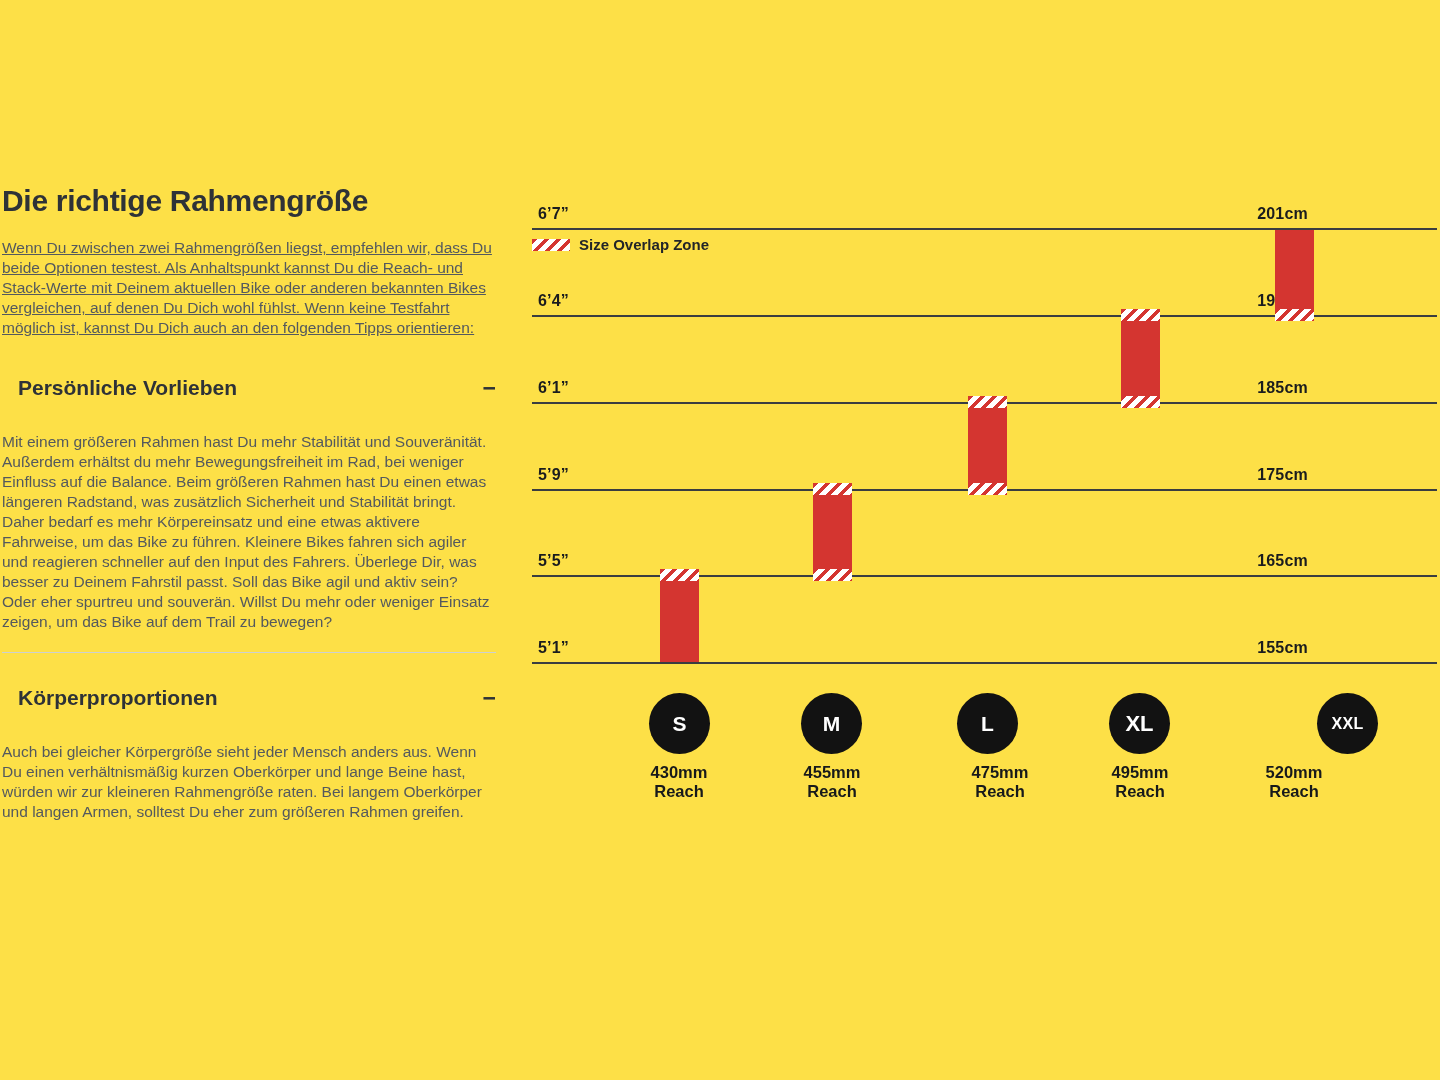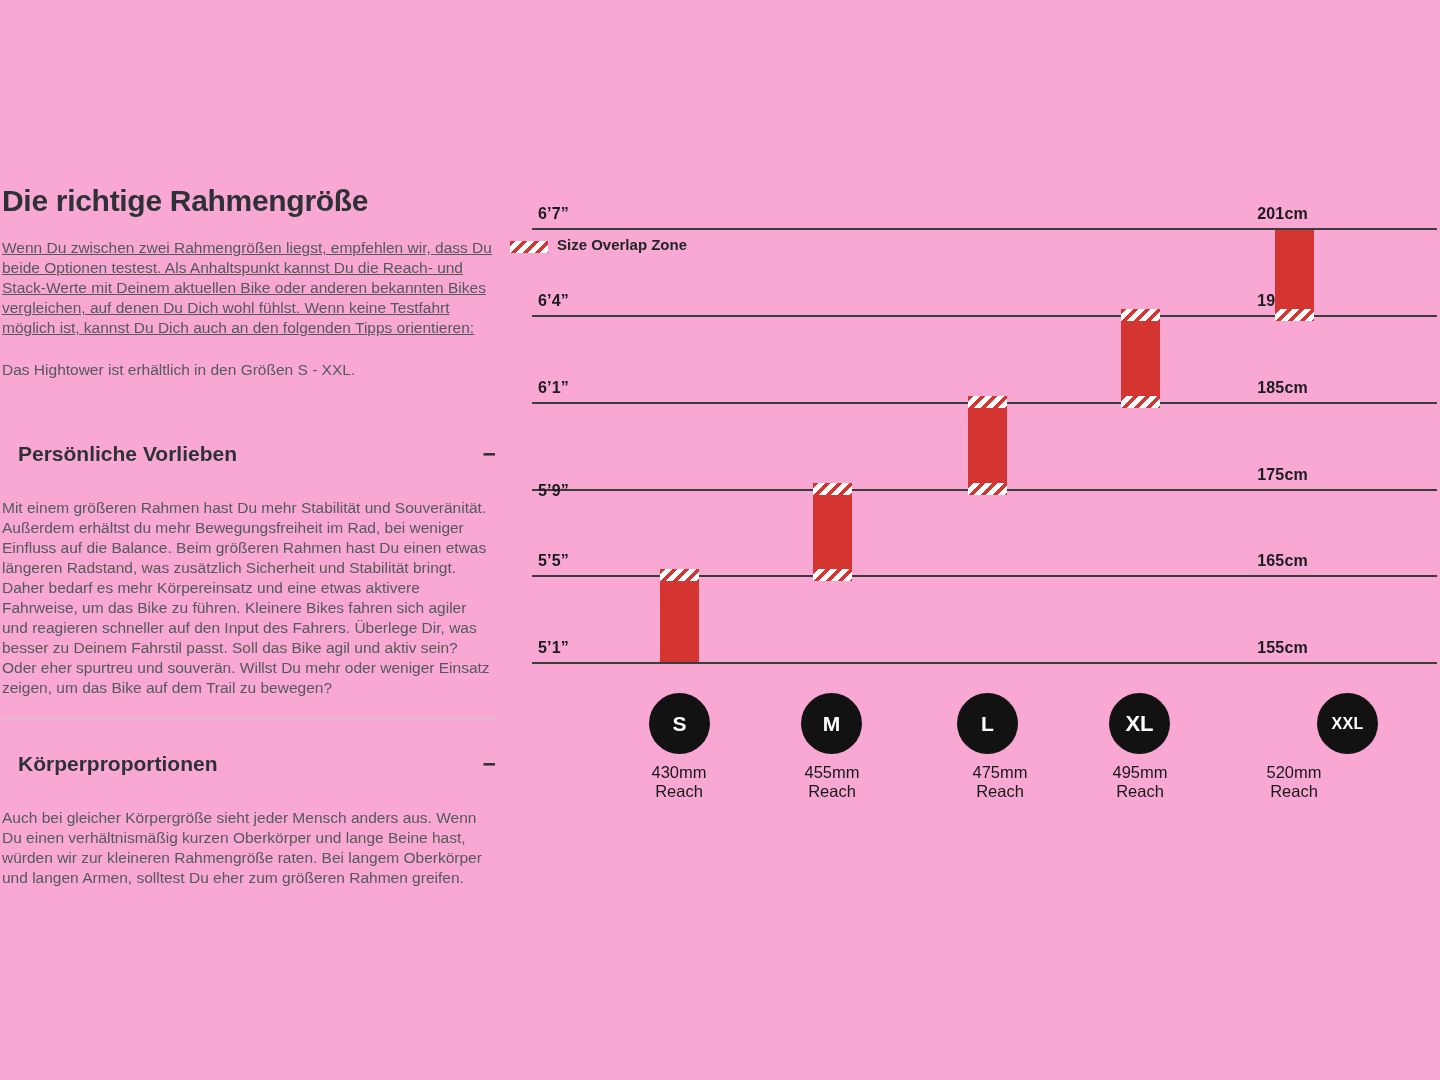--- a/index.html
+++ b/index.html
@@ -1,17 +1,17 @@
 <!DOCTYPE html>
 <html><head>
 <meta charset="utf-8">
 <style>
   html,body{margin:0;padding:0;background:#fff;}
   .page{
-    position:relative;width:1440px;height:1080px;background:#f9a8d4;overflow:hidden;
+    position:relative;width:1440px;height:1080px;background:#fde047;overflow:hidden;
     font-family:"Liberation Sans", sans-serif;
   }
   
   .article{position:absolute;left:2px;top:184px;width:494px;color:#54595e;}
   .article h1{
     margin:0 0 20px 0;font-size:30px;line-height:34px;font-weight:700;color:#2e3237;letter-spacing:-.3px;
   }
   .article p{margin:0;font-size:15.5px;line-height:20px;color:#54595e;}
   .p-intro{margin-bottom:22px !important;text-decoration:underline;}
   .p-avail{margin-bottom:46px !important;}
@@ -22,50 +22,49 @@
   .sec-head h2{margin:16px;font-size:21px;font-weight:700;color:#2e3237;}
   .collapse{font-size:23px;font-weight:700;color:#2e3237;line-height:18px;}
   .sec-body{margin-bottom:20px !important;}
   .divider{border:none;border-top:1px solid #cdd0d2;margin:20px 0 17px 0;width:100%;}
   
   .chart{position:absolute;left:0;top:0;width:1312px;height:1080px;}
   .gridline{position:absolute;left:532px;width:905px;height:2px;background:#3a3d40;}
   .tick{position:absolute;font-size:16px;font-weight:700;color:#1a1c1e;letter-spacing:.2px;}
   .tick-left{left:538px;}
   .tick-right{right:4px;text-align:right;}
-  .legend{position:absolute;left:510px;top:236px;display:flex;align-items:flex-end;}
+  .legend{position:absolute;left:532px;top:236px;display:flex;align-items:center;}
   .hatch{
     background:repeating-linear-gradient(135deg,#d43530 0px,#d43530 4px,#ffffff 4px,#ffffff 8.5px);
   }
   .legend .swatch{width:38px;height:12px;margin-right:9px;}
   .legend .lg-label{font-size:15px;font-weight:700;color:#222528;}
   .bar{position:absolute;width:39px;display:flex;flex-direction:column;background:#fff;}
   .bar .cap{height:12px;flex:0 0 12px;}
   .bar .fill{flex:1 1 auto;background:#d43530;}
   .circle{
     position:absolute;width:61px;height:61px;border-radius:50%;background:#121212;top:693px;
     display:flex;align-items:center;justify-content:center;color:#ffffff;font-weight:700;
   }
   .circle.c1{font-size:21px;}
   .circle.c2{font-size:22px;}
   .circle.c3{font-size:16px;letter-spacing:.3px;}
   .reach{
     position:absolute;top:763px;width:140px;text-align:center;
-    font-size:16.5px;line-height:19px;font-weight:400;color:#17191b;
+    font-size:16.5px;line-height:19px;font-weight:700;color:#17191b;
   }
 </style>
 </head>
 <body>
 
 <div class="page">
 
   <div class="article">
     <h1>Die richtige Rahmengröße</h1>
     <p class="p-intro">Wenn Du zwischen zwei Rahmengrößen liegst, empfehlen wir, dass Du beide Optionen testest. Als Anhaltspunkt kannst Du die Reach- und Stack-Werte mit Deinem aktuellen Bike oder anderen bekannten Bikes vergleichen, auf denen Du Dich wohl fühlst. Wenn keine Testfahrt möglich ist, kannst Du Dich auch an den folgenden Tipps orientieren:</p>
-    <p class="p-avail">Das Hightower ist erhältlich in den Größen S - XXL.</p>
 
     <div class="sec-head">
       <h2>Persönliche Vorlieben</h2>
       <span class="collapse">−</span>
     </div>
     <p class="sec-body">Mit einem größeren Rahmen hast Du mehr Stabilität und Souveränität. Außerdem erhältst du mehr Bewegungsfreiheit im Rad, bei weniger Einfluss auf die Balance. Beim größeren Rahmen hast Du einen etwas längeren Radstand, was zusätzlich Sicherheit und Stabilität bringt. Daher bedarf es mehr Körpereinsatz und eine etwas aktivere Fahrweise, um das Bike zu führen. Kleinere Bikes fahren sich agiler und reagieren schneller auf den Input des Fahrers. Überlege Dir, was besser zu Deinem Fahrstil passt. Soll das Bike agil und aktiv sein? Oder eher spurtreu und souverän. Willst Du mehr oder weniger Einsatz zeigen, um das Bike auf dem Trail zu bewegen?</p>
 
     <hr class="divider">
 
     <div class="sec-head">
@@ -80,21 +79,21 @@
     <div class="gridline" style="top:228px"></div>
     <div class="gridline" style="top:315px"></div>
     <div class="gridline" style="top:402px"></div>
     <div class="gridline" style="top:489px"></div>
     <div class="gridline" style="top:575px"></div>
     <div class="gridline" style="top:662px"></div>
 
     <div class="tick tick-left" style="top:205px">6’7”</div>
     <div class="tick tick-left" style="top:292px">6’4”</div>
     <div class="tick tick-left" style="top:379px">6’1”</div>
-    <div class="tick tick-left" style="top:482px">5’9”</div>
+    <div class="tick tick-left" style="top:466px">5’9”</div>
     <div class="tick tick-left" style="top:552px">5’5”</div>
     <div class="tick tick-left" style="top:639px">5’1”</div>
 
     <div class="tick tick-right" style="top:205px">201cm</div>
     <div class="tick tick-right" style="top:292px">193cm</div>
     <div class="tick tick-right" style="top:379px">185cm</div>
     <div class="tick tick-right" style="top:466px">175cm</div>
     <div class="tick tick-right" style="top:552px">165cm</div>
     <div class="tick tick-right" style="top:639px">155cm</div>
 

